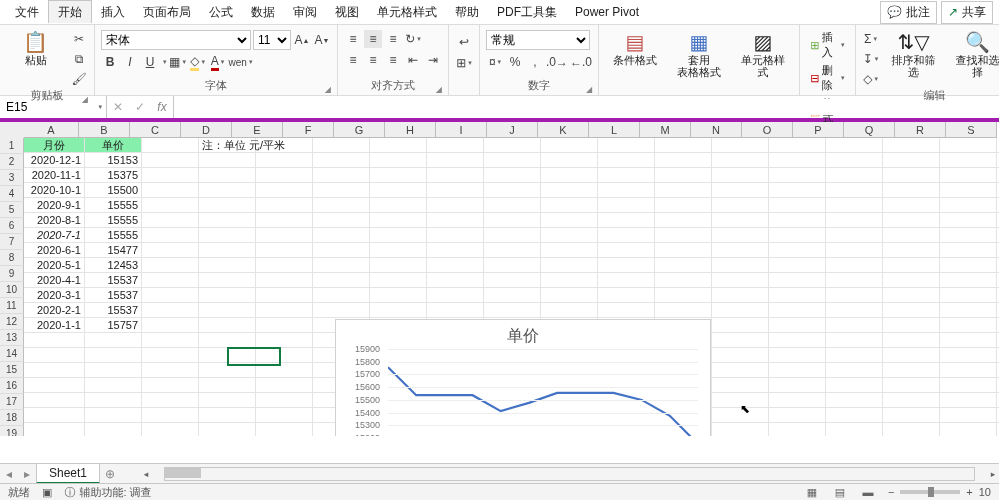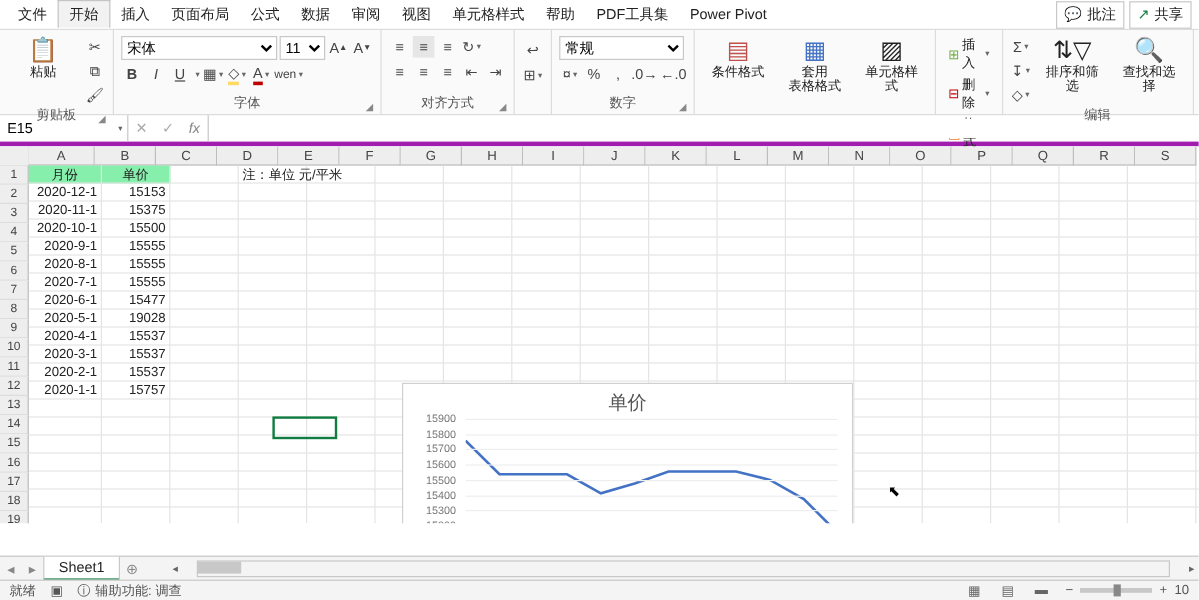--- a/index.html
+++ b/index.html
@@ -134,21 +134,21 @@
         <div class="ctl">⧉</div>
         <div class="ctl">🖌</div>
       </div>
     </div>
     <div class="label"><span>剪贴板</span><span class="launcher">◢</span></div>
   </div>
 
   <div class="group">
     <div class="controls" style="flex-direction:column; align-items:flex-start; gap:3px;">
       <div class="hrow">
-        <select class="ribbon-select" style="width:130px"><option>宋体</option></select>
+        <select class="ribbon-select" style="width:150px"><option>宋体</option></select>
         <select class="ribbon-select" style="width:38px"><option>11</option></select>
         <div class="ctl">A<sup style="font-size:7px">▲</sup></div>
         <div class="ctl">A<sup style="font-size:7px">▼</sup></div>
       </div>
       <div class="hrow">
         <div class="ctl" style="font-weight:bold">B</div>
         <div class="ctl" style="font-style:italic">I</div>
         <div class="ctl" style="text-decoration:underline">U</div>
         <span class="caret">▾</span>
         <div class="ctl">▦<span class="caret">▾</span></div>
@@ -448,21 +448,21 @@
         <div class="cell" style="width: 50px;"></div>
         <div class="cell" style="width: 50px;"></div>
         <div class="cell" style="width: 50px;"></div>
         <div class="cell" style="width: 50px;"></div>
         <div class="cell" style="width: 50px;"></div>
         <div class="cell" style="width: 50px;"></div>
         <div class="cell" style="width: 50px;"></div>
         <div class="cell" style="width: 50px;"></div>
       </div>
       <div class="row">
-        <div class="cell right" style="width: 54px;">2020-7-1</div>
+        <div class="cell right" style="width: 54px; font-style: italic;">2020-7-1</div>
         <div class="cell right" style="width: 50px;">15555</div>
         <div class="cell" style="width: 50px;"></div>
         <div class="cell" style="width: 50px;"></div>
         <div class="cell" style="width: 50px;"></div>
         <div class="cell" style="width: 50px;"></div>
         <div class="cell" style="width: 50px;"></div>
         <div class="cell" style="width: 50px;"></div>
         <div class="cell" style="width: 50px;"></div>
         <div class="cell" style="width: 50px;"></div>
         <div class="cell" style="width: 50px;"></div>
@@ -489,21 +489,21 @@
         <div class="cell" style="width: 50px;"></div>
         <div class="cell" style="width: 50px;"></div>
         <div class="cell" style="width: 50px;"></div>
         <div class="cell" style="width: 50px;"></div>
         <div class="cell" style="width: 50px;"></div>
         <div class="cell" style="width: 50px;"></div>
         <div class="cell" style="width: 50px;"></div>
       </div>
       <div class="row">
         <div class="cell right" style="width: 54px;">2020-5-1</div>
-        <div class="cell right" style="width: 50px;">19028</div>
+        <div class="cell right" style="width: 50px;">12453</div>
         <div class="cell" style="width: 50px;"></div>
         <div class="cell" style="width: 50px;"></div>
         <div class="cell" style="width: 50px;"></div>
         <div class="cell" style="width: 50px;"></div>
         <div class="cell" style="width: 50px;"></div>
         <div class="cell" style="width: 50px;"></div>
         <div class="cell" style="width: 50px;"></div>
         <div class="cell" style="width: 50px;"></div>
         <div class="cell" style="width: 50px;"></div>
         <div class="cell" style="width: 50px;"></div>

